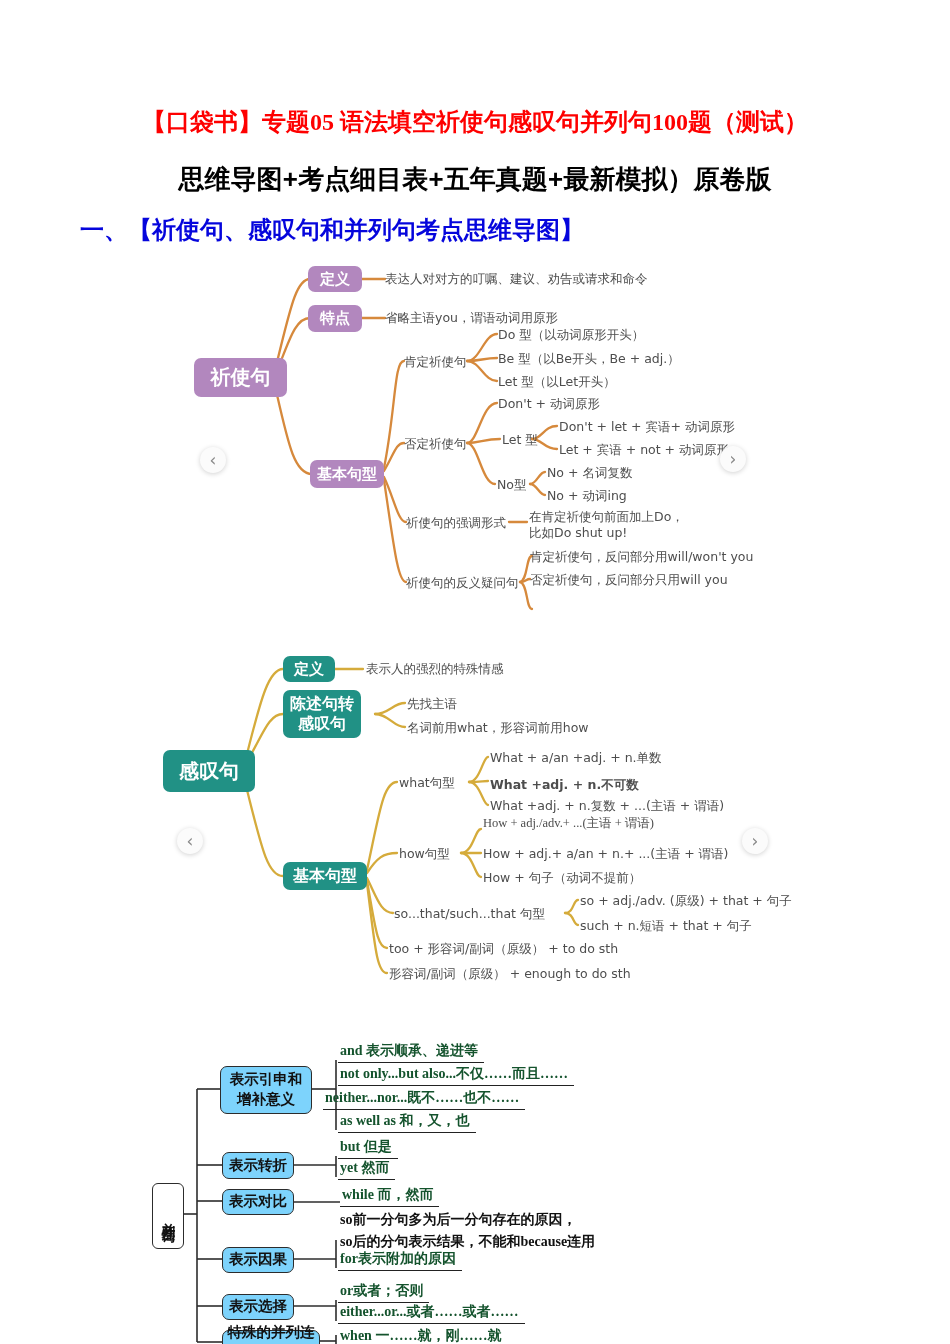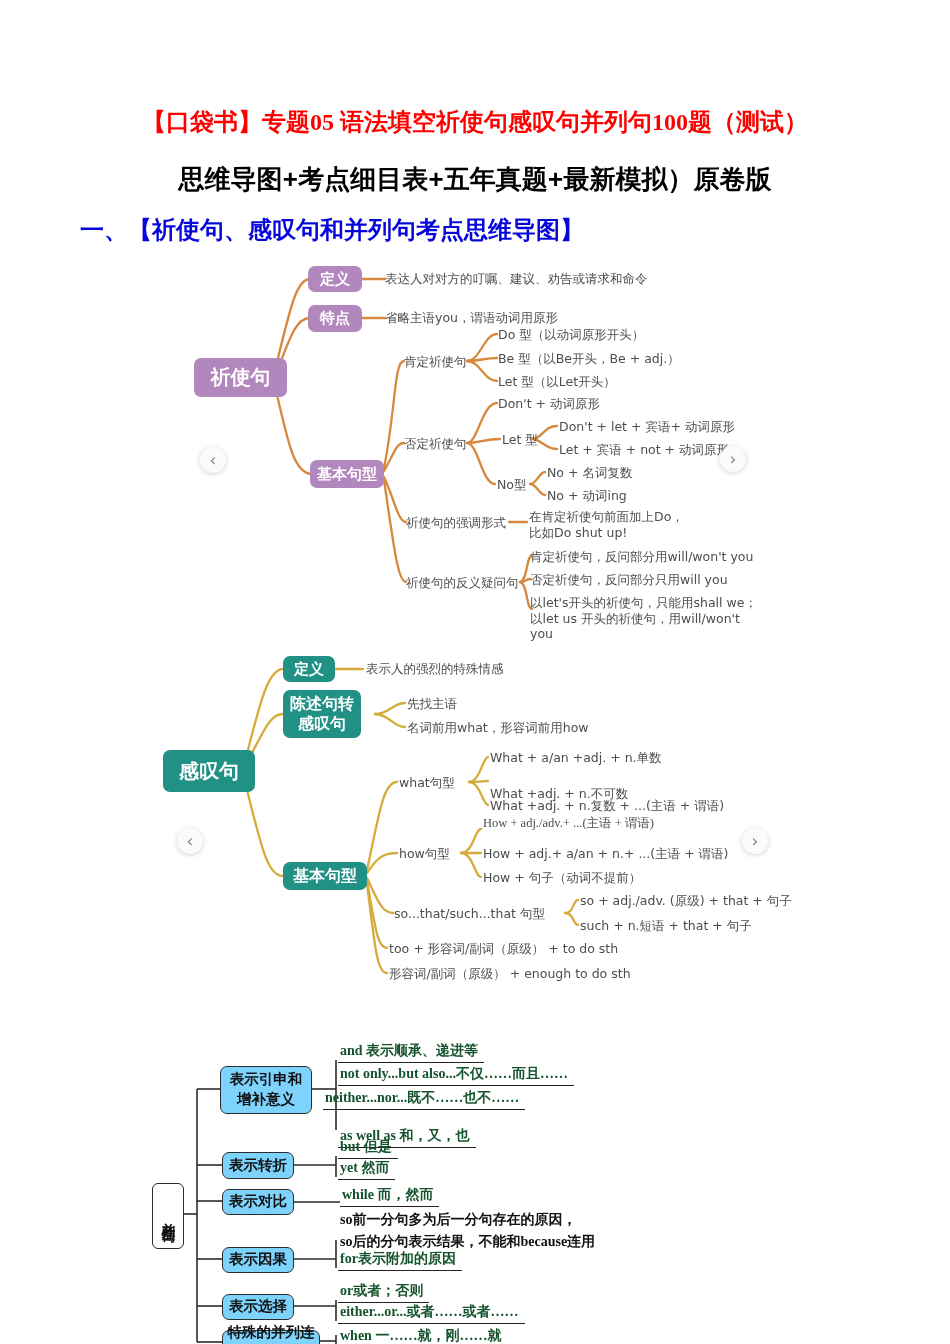--- a/index.html
+++ b/index.html
@@ -95,22 +95,20 @@
   <div class="glabel" style="left:379px;top:184px;">Let + 宾语 + not + 动词原形</div>
   <div class="glabel" style="left:317px;top:219px;">No型</div>
   <div class="glabel" style="left:367px;top:207px;">No + 名词复数</div>
   <div class="glabel" style="left:367px;top:230px;">No + 动词ing</div>
   <div class="glabel" style="left:226px;top:257px;">祈使句的强调形式</div>
   <div class="glabel pre" style="left:349px;top:251px;">在肯定祈使句前面加上Do，
 比如Do shut up!</div>
   <div class="glabel" style="left:226px;top:317px;">祈使句的反义疑问句</div>
   <div class="glabel" style="left:350px;top:291px;">肯定祈使句，反问部分用will/won't you</div>
   <div class="glabel" style="left:350px;top:314px;text-align:right;">否定祈使句，反问部分只用will you</div>
-  <div class="glabel pre" style="left:350px;top:337px;">以let's开头的祈使句，只能用shall we；
-以let us 开头的祈使句，用will/won't you</div>
 </div>
 <div class="nav-arrow" style="left:200px;top:447px;">‹</div>
 <div class="nav-arrow" style="left:720px;top:446px;">›</div>
 
 <div class="map" style="left:155px;top:650px;width:640px;height:345px;">
   <svg width="640" height="345" viewBox="0 0 640 345">
     <g fill="none" stroke="#d5ab3b" stroke-width="2.3" stroke-linecap="round">
       <path d="M92 104 C106 48 114 19 128 19"></path>
       <path d="M94 108 C108 84 114 64 128 64"></path>
       <path d="M90 132 C106 195 112 226 128 226"></path>
@@ -136,21 +134,21 @@
   <div class="tnode pre" style="left:128px;top:40px;width:78px;height:48px;font-size:16px;">陈述句转
 感叹句</div>
   <div class="tnode root" style="left:8px;top:100px;width:92px;height:42px;">感叹句</div>
   <div class="tnode" style="left:128px;top:212px;width:84px;height:28px;font-size:16px;">基本句型</div>
 
   <div class="glabel" style="left:211px;top:11px;">表示人的强烈的特殊情感</div>
   <div class="glabel" style="left:252px;top:46px;">先找主语</div>
   <div class="glabel" style="left:252px;top:70px;">名词前用what，形容词前用how</div>
   <div class="glabel" style="left:244px;top:125px;">what句型</div>
   <div class="glabel" style="left:335px;top:100px;">What + a/an +adj. + n.单数</div>
-  <div class="glabel" style="left:335px;top:136px;">What +adj. + n.不可数</div>
+  <div class="glabel" style="left:335px;top:127px;font-weight:bold;">What +adj. + n.不可数</div>
   <div class="glabel" style="left:335px;top:148px;">What +adj. + n.复数 + ...(主语 + 谓语)</div>
   <div class="glabel" style="left:244px;top:196px;">how句型</div>
   <div class="glabel" style="left:328px;top:166px;font-family:Liberation Serif, serif;">How + adj./adv.+ ...(主语 + 谓语)</div>
   <div class="glabel" style="left:328px;top:196px;">How + adj.+ a/an + n.+ ...(主语 + 谓语)</div>
   <div class="glabel" style="left:328px;top:220px;">How + 句子（动词不提前）</div>
   <div class="glabel" style="left:239px;top:256px;">so...that/such...that 句型</div>
   <div class="glabel" style="left:425px;top:243px;">so + adj./adv. (原级) + that + 句子</div>
   <div class="glabel" style="left:425px;top:268px;">such + n.短语 + that + 句子</div>
   <div class="glabel" style="left:234px;top:291px;">too + 形容词/副词（原级） + to do sth</div>
   <div class="glabel" style="left:234px;top:316px;">形容词/副词（原级） + enough to do sth</div>
@@ -188,21 +186,21 @@
 增补意义</div>
   <div class="cbox" style="left:82px;top:117px;width:70px;height:25px;">表示转折</div>
   <div class="cbox" style="left:82px;top:154px;width:70px;height:24px;">表示对比</div>
   <div class="cbox" style="left:82px;top:212px;width:70px;height:24px;">表示因果</div>
   <div class="cbox" style="left:82px;top:259px;width:70px;height:24px;">表示选择</div>
   <div class="cbox" style="left:82px;top:295px;width:96px;height:24px;">特殊的并列连词</div>
 
   <div class="citem" style="left:198px;top:7px;">and 表示顺承、递进等</div>
   <div class="citem" style="left:198px;top:30px;">not only...but also...不仅……而且……</div>
   <div class="citem" style="left:183px;top:54px;">neither...nor...既不……也不……</div>
-  <div class="citem" style="left:198px;top:77px;margin-top:15px;">as well as 和，又，也</div>
+  <div class="citem" style="left:198px;top:77px;">as well as 和，又，也</div>
   <div class="citem" style="left:198px;top:103px;">but 但是</div>
   <div class="citem" style="left:198px;top:124px;">yet 然而</div>
   <div class="citem" style="left:200px;top:151px;">while 而，然而</div>
   <div class="citem-plain" style="left:200px;top:174px;">so前一分句多为后一分句存在的原因，
 so后的分句表示结果，不能和because连用</div>
   <div class="citem" style="left:198px;top:215px;">for表示附加的原因</div>
   <div class="citem" style="left:198px;top:247px;">or或者；否则</div>
   <div class="citem" style="left:198px;top:268px;">either...or...或者……或者……</div>
   <div class="citem" style="left:198px;top:292px;">when 一……就，刚……就</div>
 </div>

